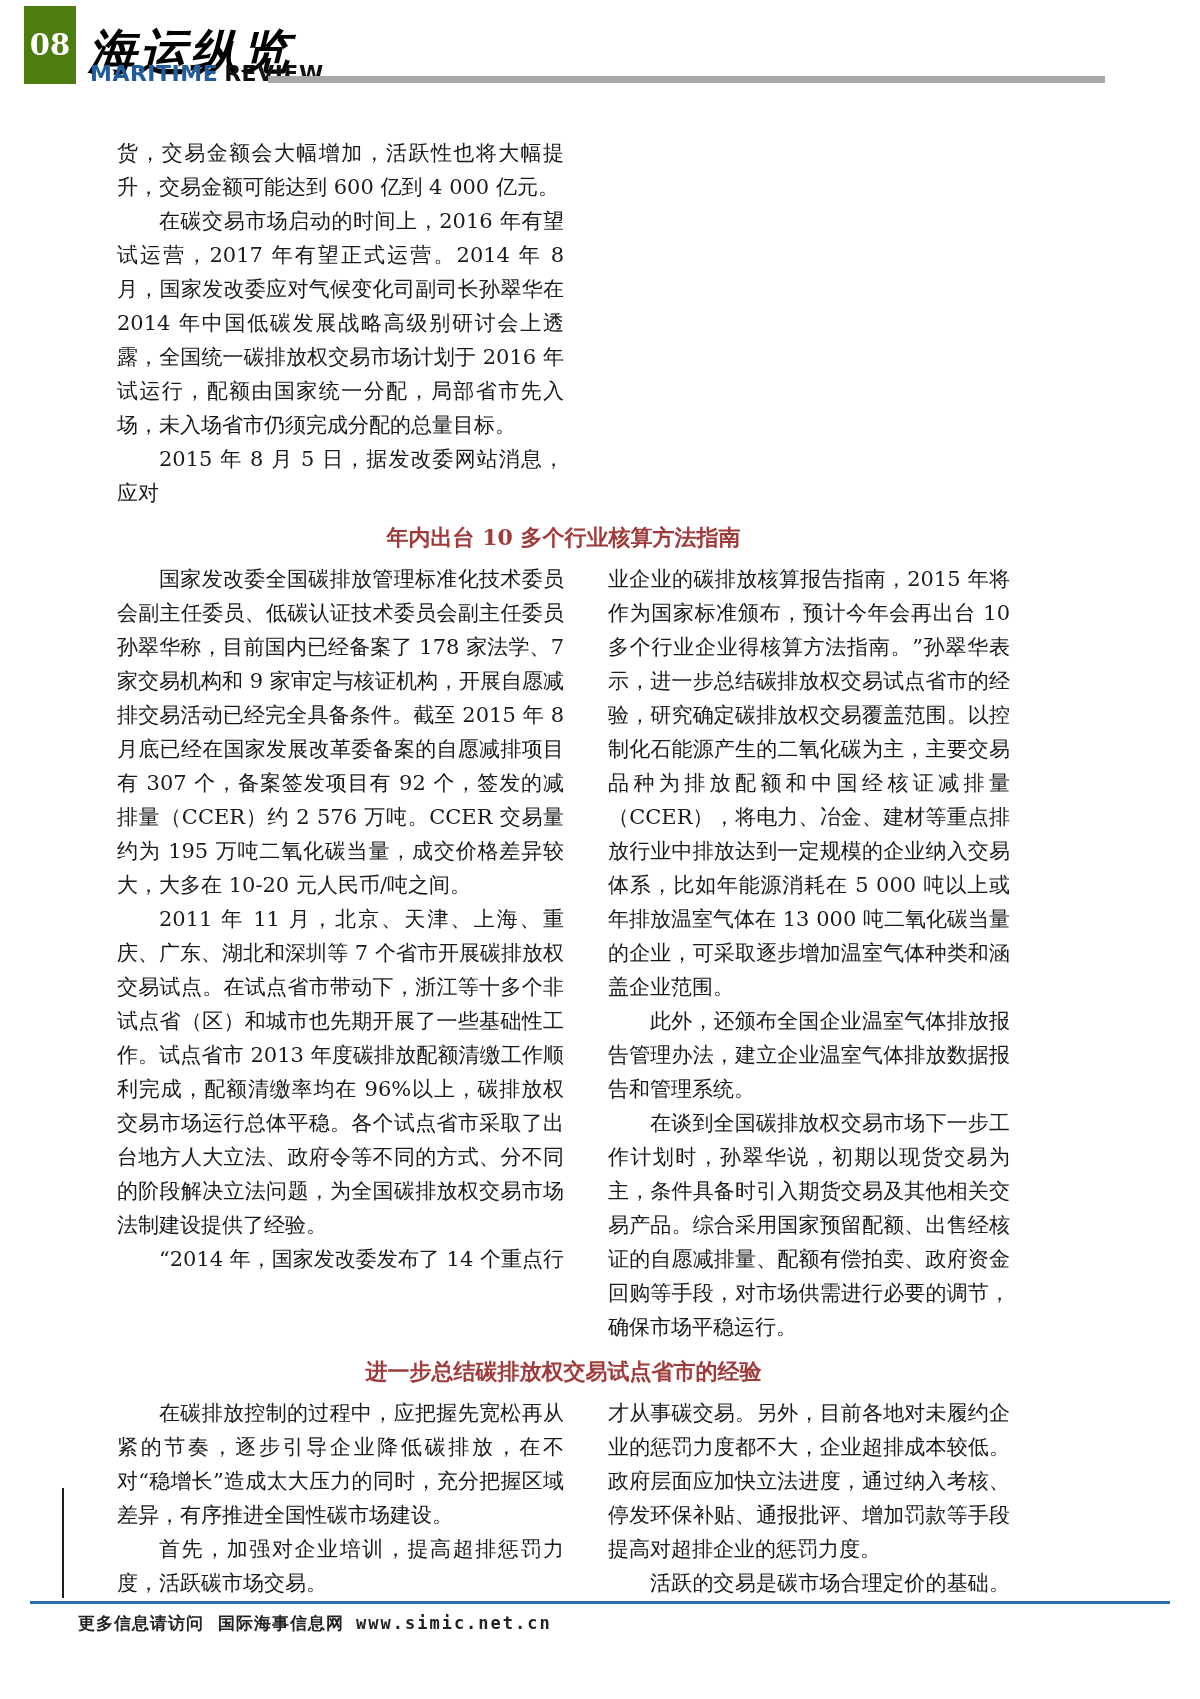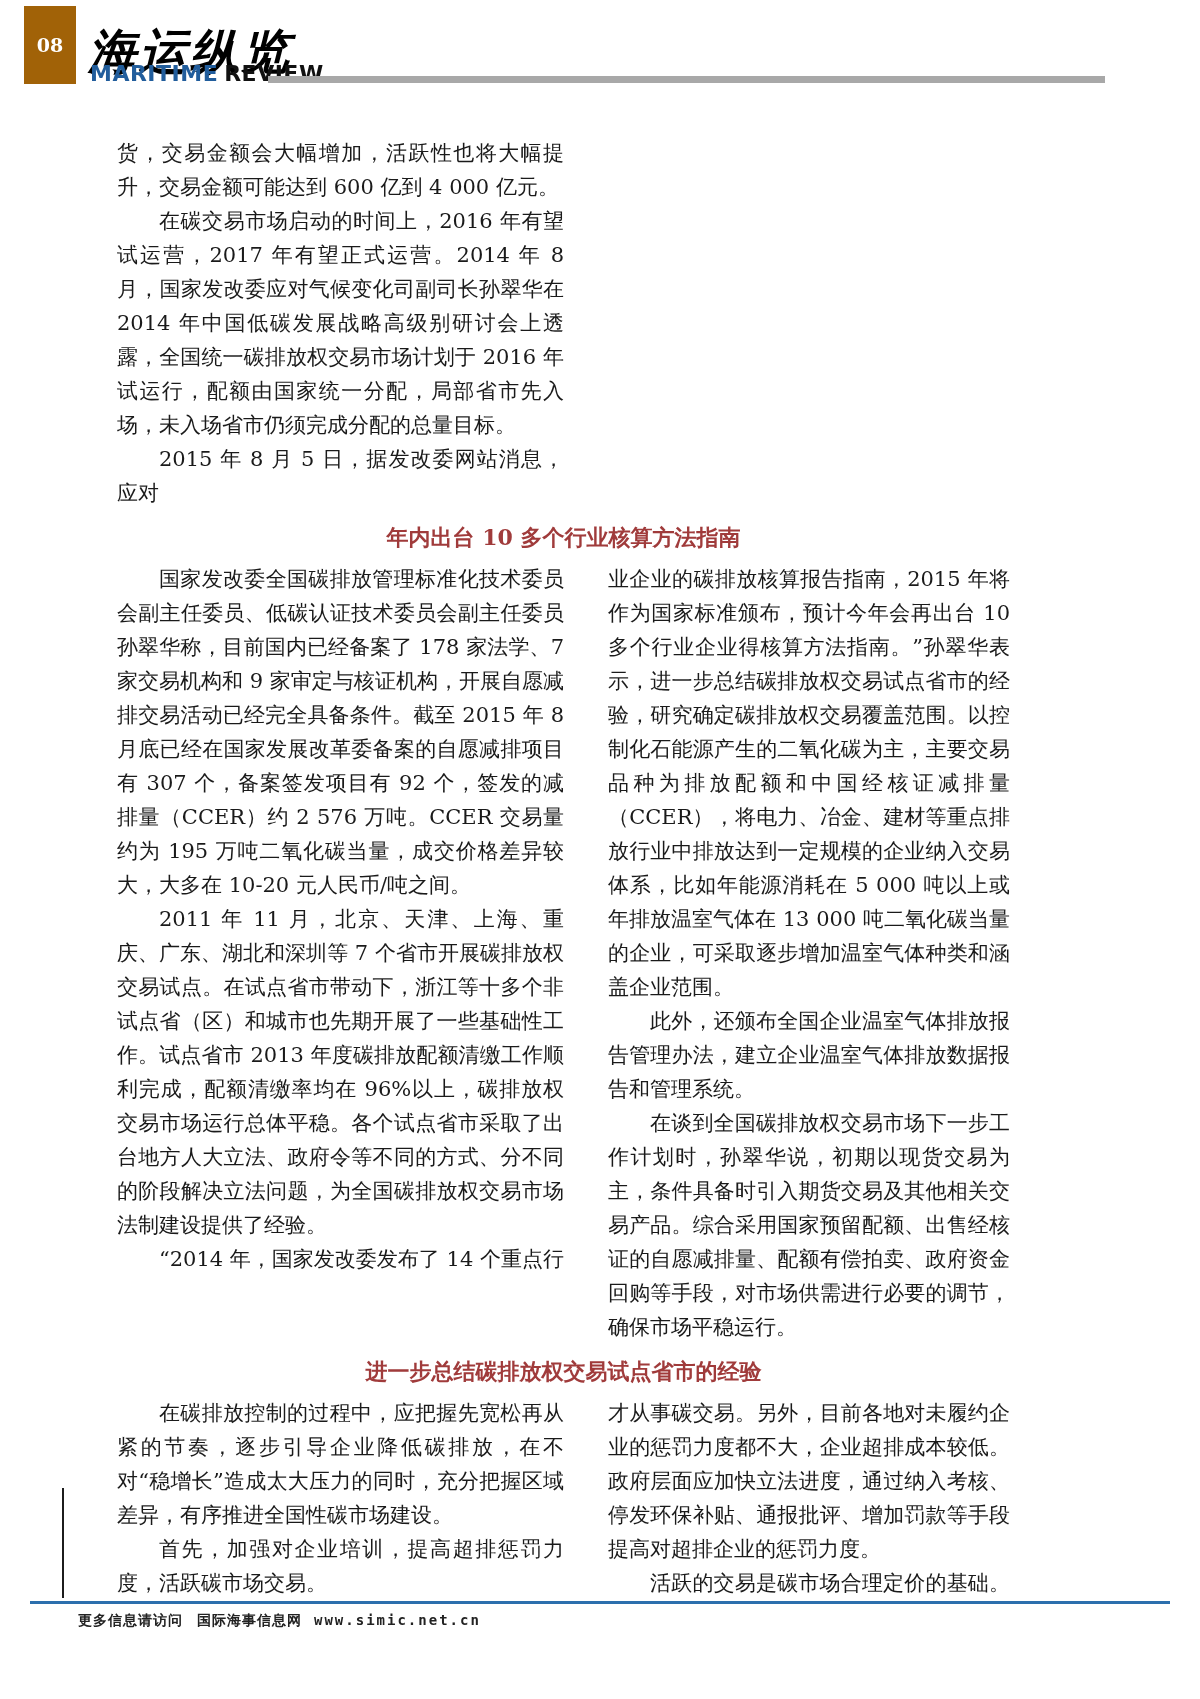--- a/index.html
+++ b/index.html
@@ -10,23 +10,23 @@
     background:#ffffff;
     font-family:"DejaVu Serif","Liberation Serif",serif;
     color:#1a1a1a;
     overflow:hidden;
   }
 
   
   .page-badge {
     position:absolute; left:24px; top:6px;
     width:52px; height:78px;
-    background:#a16207;
+    background:#4d7c0f;
     display:flex; align-items:center; justify-content:center;
-    color:#ffffff; font-size:19px; font-weight:bold;
+    color:#ffffff; font-size:29px; font-weight:bold;
     font-family:"DejaVu Serif","Liberation Serif",serif;
   }
   .title-cn {
     position:absolute; left:88px; top:20px;
     font-family:"DejaVu Sans","Liberation Sans",sans-serif;
     font-size:48px; font-weight:bold; letter-spacing:3px; color:#000;font-style:italic;
   }
   .title-en {
     position:absolute; left:90px; top:61px;
     font-family:"DejaVu Sans","Liberation Sans",sans-serif;
@@ -66,21 +66,21 @@
     position:absolute; left:62px; top:1488px;
     width:2px; height:110px; background:#1c1c1c;
   }
   .footer-rule {
     position:absolute; left:30px; top:1601px;
     width:1140px; height:3px; background:#2c6fad;
   }
   .footer-text {
     position:absolute; left:78px; top:1612px;
     font-family:"DejaVu Sans","Liberation Sans",sans-serif;
-    font-size:14px; font-weight:bold; color:#222;
+    font-size:17px; font-weight:bold; color:#222;
     letter-spacing:1px;
     white-space:nowrap;
   }
   .footer-text .gap { margin-left:14px; }
   .footer-text .url {
     font-family:"DejaVu Sans Mono","Liberation Mono",monospace;
     margin-left:12px; letter-spacing:2px;
   }
 </style>
 </head>

